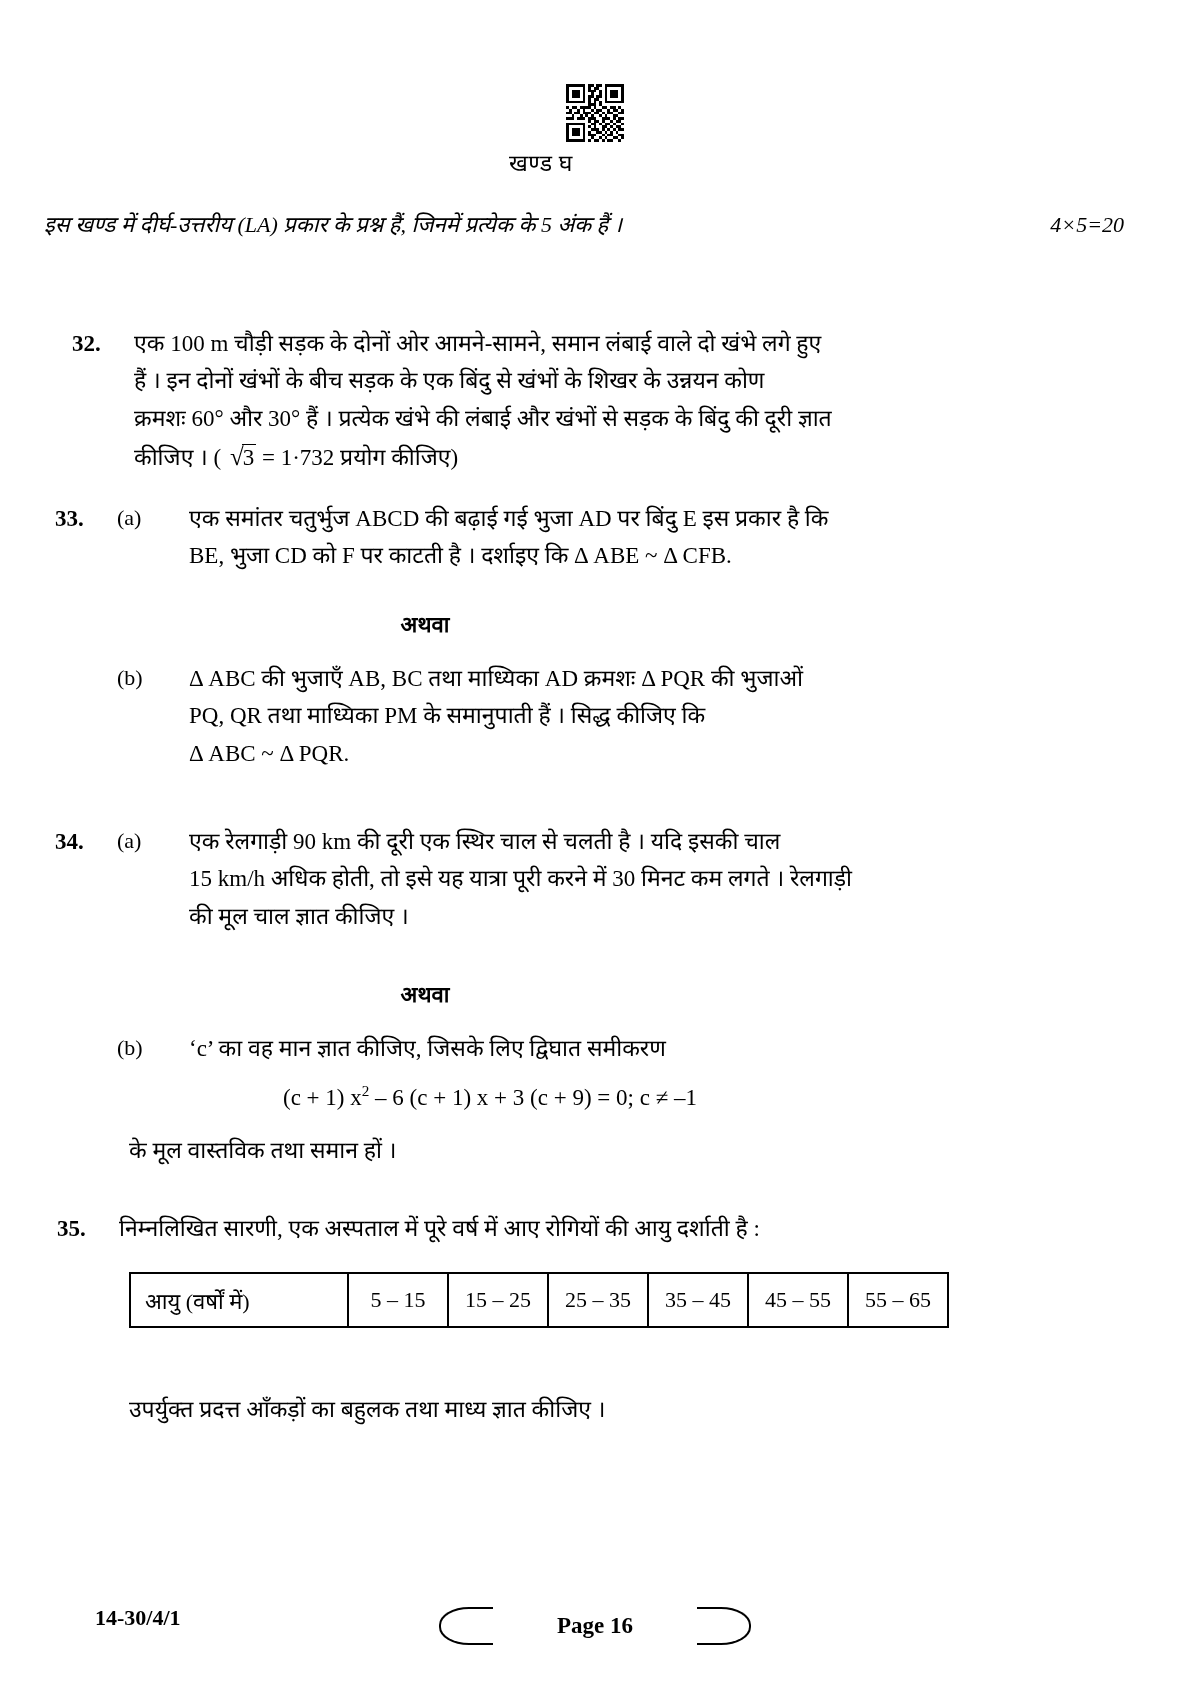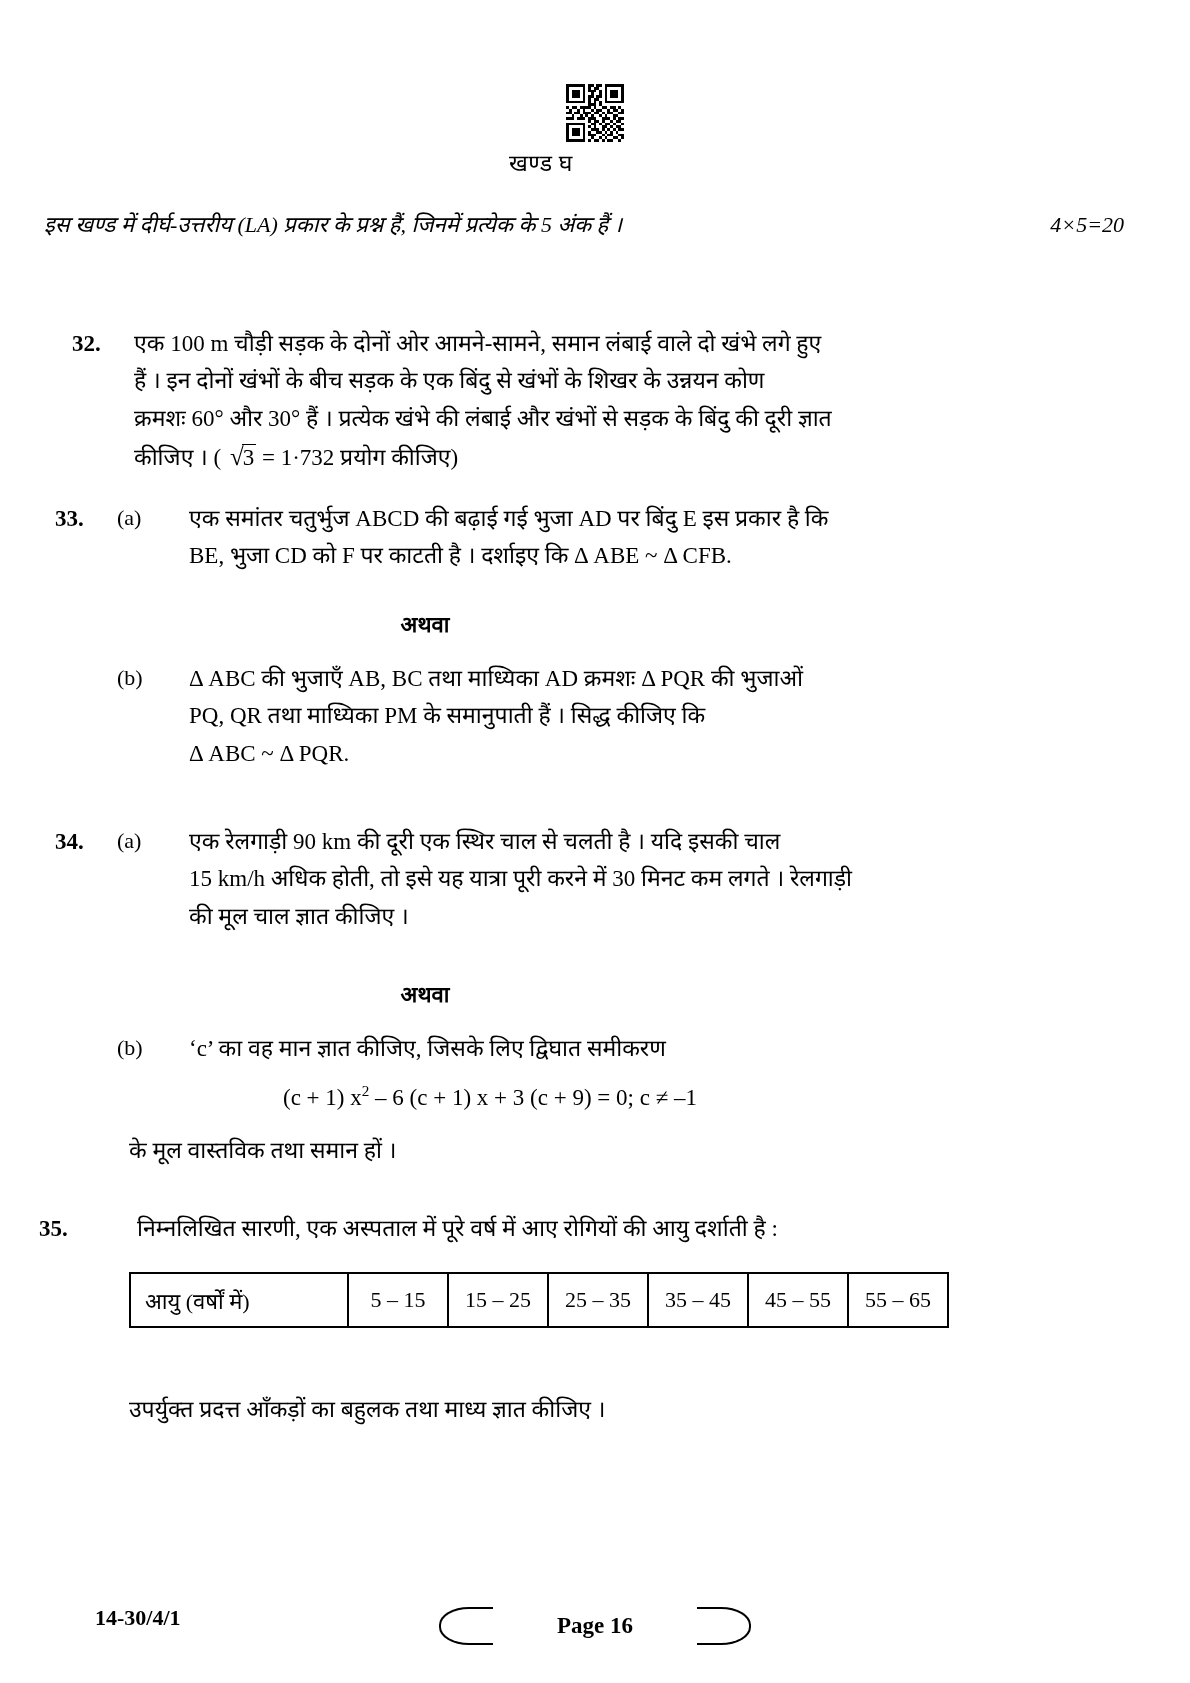--- a/index.html
+++ b/index.html
@@ -734,21 +734,21 @@
       <span class="line">‘c’ का वह मान ज्ञात कीजिए, जिसके लिए द्विघात समीकरण</span>
     </div>
   </div>
 
   <div class="eqn" style="top:1085px; left:283px;">
     <span>(c + 1) x</span><sup class="exp">2</sup><span> – 6 (c + 1) x + 3 (c + 9) = 0;  c ≠ –1</span>
   </div>
 
   <div class="eqn" style="top:1133px; left:129px;">के मूल वास्तविक तथा समान हों ।</div>
 
-  <div class="q" style="top:1210px; left:39px; width:1080px;gap:36px;">
+  <div class="q" style="top:1210px; left:57px; width:1080px;">
     <div class="q-num">35.</div>
     <div class="q-body">
       <span class="line">निम्नलिखित सारणी, एक अस्पताल में पूरे वर्ष में आए रोगियों की आयु दर्शाती है :</span>
     </div>
   </div>
 
   <table class="data-table" style="top:1272px; left:129px;">
     <tbody>
       <tr>
         <td class="rowhead">आयु (वर्षों में)</td>

